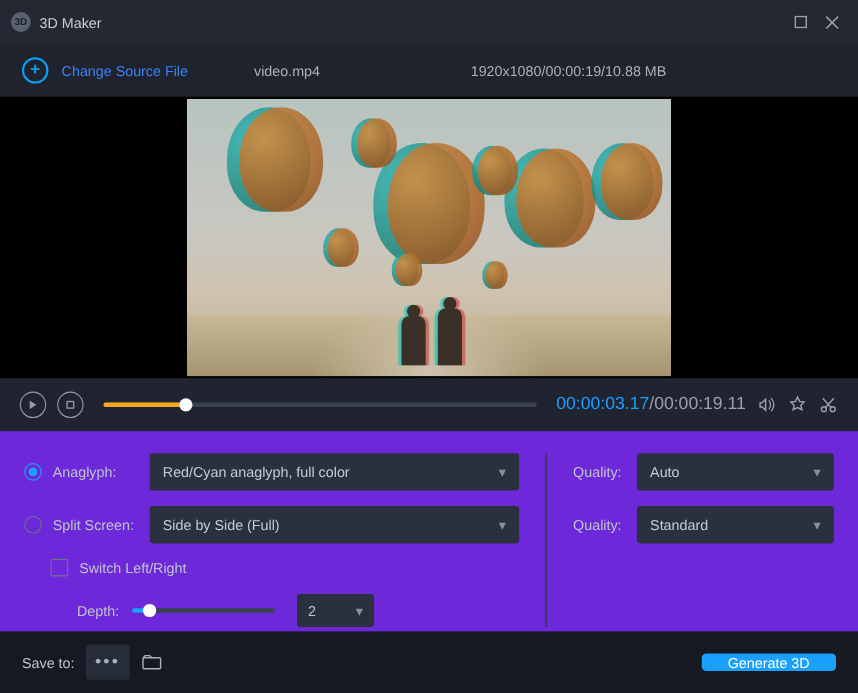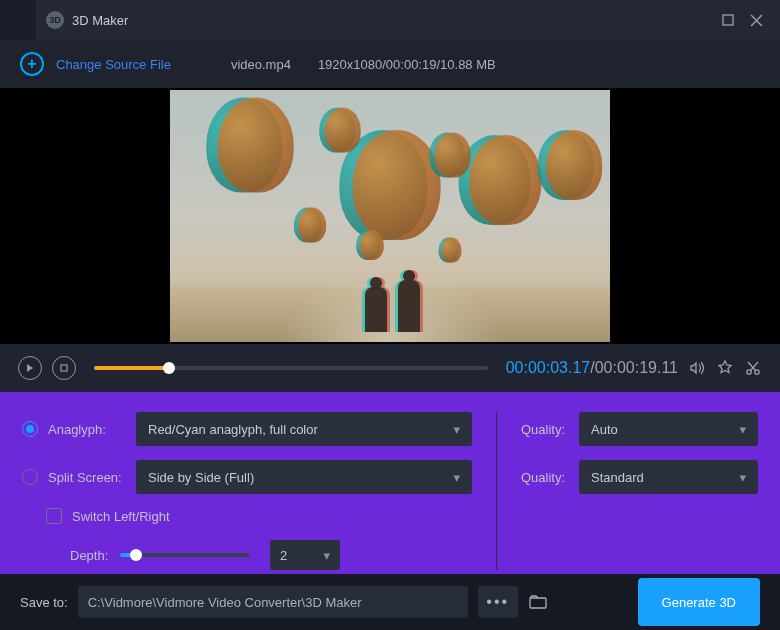--- a/index.html
+++ b/index.html
@@ -1,26 +1,26 @@
 <!DOCTYPE html>
 <html><head>
 <meta charset="utf-8">
 <style>
 * { margin: 0; padding: 0; box-sizing: border-box; font-family: -apple-system, "Segoe UI", Arial, sans-serif; }
 body { width: 780px; height: 630px; background: #1a1e28; color: #bfc4cc; overflow: hidden; }
 
-.titlebar { height: 40px; background: #232833; display: flex; align-items: center; padding: 0 10px; margin-left: 36px; }
+.titlebar { height: 40px; background: #232833; display: flex; align-items: center; padding: 0 10px; }
 .titlebar .app-icon { width: 18px; height: 18px; border-radius: 50%; background: #5a6170; color: #1a1e28; font-size: 9px; font-weight: bold; display: flex; align-items: center; justify-content: center; margin-right: 8px; }
 .titlebar .title { flex: 1; font-size: 13px; color: #c8ccd4; }
 .titlebar .win-btn { width: 28px; height: 28px; display: flex; align-items: center; justify-content: center; color: #9aa1ac; cursor: pointer; }
 
 .sourcebar { height: 48px; background: #1e232e; display: flex; align-items: center; padding: 0 20px; font-size: 13px; }
 .sourcebar .plus { width: 24px; height: 24px; border: 2px solid #0a9ff0; border-radius: 50%; display: flex; align-items: center; justify-content: center; color: #0a9ff0; font-size: 16px; font-weight: bold; margin-right: 12px; line-height: 1; }
 .sourcebar .change { color: #3b82f6; margin-right: 60px; }
-.sourcebar .fname { color: #aab0ba; }
+.sourcebar .fname { color: #aab0ba; margin-right: 110px; }
 .sourcebar .finfo { color: #aab0ba; margin-left: 27px; }
 
 .preview { height: 256px; background: #000; display: flex; justify-content: center; align-items: center; }
 .preview-img { width: 440px; height: 252px; position: relative; overflow: hidden; }
 .sky { position: absolute; inset: 0; background: linear-gradient(#b8c4c0 0%, #c9c7c0 50%, #cfc3af 70%, #b8a98e 100%); }
 .ground { position: absolute; left: 0; right: 0; bottom: 0; height: 55px; background: linear-gradient(#c7b795, #a5946f); }
 .road { position: absolute; left: 50%; bottom: 0; width: 220px; height: 75px; background: radial-gradient(ellipse at 50% 100%, rgba(210,200,180,.9), transparent 70%); transform: translateX(-50%); }
 .balloon { position: absolute; width: 40px; height: 50px; }
 .balloon::before, .balloon::after { content: ""; position: absolute; inset: 0; border-radius: 50% 50% 45% 45%; }
 .balloon::before { background: radial-gradient(circle at 30% 30%, #d98c3a, #8b4a1a); transform: translateX(-3px); filter: hue-rotate(140deg) opacity(.8); }
@@ -72,21 +72,21 @@
 .slider { width: 130px; height: 4px; background: #3a4252; border-radius: 2px; position: relative; margin-right: 20px; }
 .slider-fill { position: absolute; left: 0; width: 12%; top: 0; bottom: 0; background: #1aa0ff; border-radius: 2px; }
 .slider-thumb { position: absolute; left: 12%; top: 50%; width: 12px; height: 12px; background: #fff; border-radius: 50%; transform: translate(-50%, -50%); }
 .depth-sel { width: 70px; height: 30px; background: #2a303d; border-radius: 3px; display: flex; align-items: center; padding: 0 10px; font-size: 13px; cursor: pointer; }
 .depth-sel .chev { margin-left: auto; color: #8a919e; }
 
 .footer { position: absolute; bottom: 0; left: 0; right: 0; height: 56px; background: #151922; display: flex; align-items: center; padding: 0 20px; gap: 10px; font-size: 13px; }
 .path-box { flex: 1; height: 32px; background: #262c38; border-radius: 3px; display: flex; align-items: center; padding: 0 10px; color: #aab0ba; font-size: 13px; max-width: 390px; }
 .dots-btn { width: 40px; height: 32px; background: #262c38; border-radius: 3px; display: flex; align-items: center; justify-content: center; color: #aab0ba; cursor: pointer; font-size: 16px; letter-spacing: 2px; }
 .folder-btn { color: #aab0ba; cursor: pointer; display: flex; }
-.gen-btn { margin-left: auto; height: 48px; padding: 0 24px; background: #1aa0ff; color: #fff; border-radius: 4px; display: flex; align-items: center; font-size: 13px; cursor: pointer; }
+.gen-btn { margin-left: auto; height: 16px; padding: 0 24px; background: #1aa0ff; color: #fff; border-radius: 4px; display: flex; align-items: center; font-size: 13px; cursor: pointer; }
 
 svg { display: block; }
 </style>
 </head>
 <body>
 
 <div class="titlebar">
   <div class="app-icon">3D</div>
   <div class="title">3D Maker</div>
   <div class="win-btn">
@@ -212,23 +212,20 @@
       <div class="select">
         <span>Standard</span>
         <span class="chev">▾</span>
       </div>
     </div>
   </div>
 </div>
 
 <div class="footer">
   <div>Save to:</div>
-  <div class="path-box">
-    <span>C:\Vidmore\Vidmore Video Converter\3D Maker</span>
-  </div>
   <div class="dots-btn">•••</div>
   <div class="folder-btn">
     <svg width="20" height="20" viewBox="0 0 20 20">
         <rect x="2" y="6" width="16" height="10" rx="1" fill="none" stroke="currentColor" stroke-width="1.3"></rect>
         <path d="M2 6 l2 -2 h4 l2 2" fill="none" stroke="currentColor" stroke-width="1.3"></path>
       </svg>
   </div>
   <div class="gen-btn">Generate 3D</div>
 </div>
 

